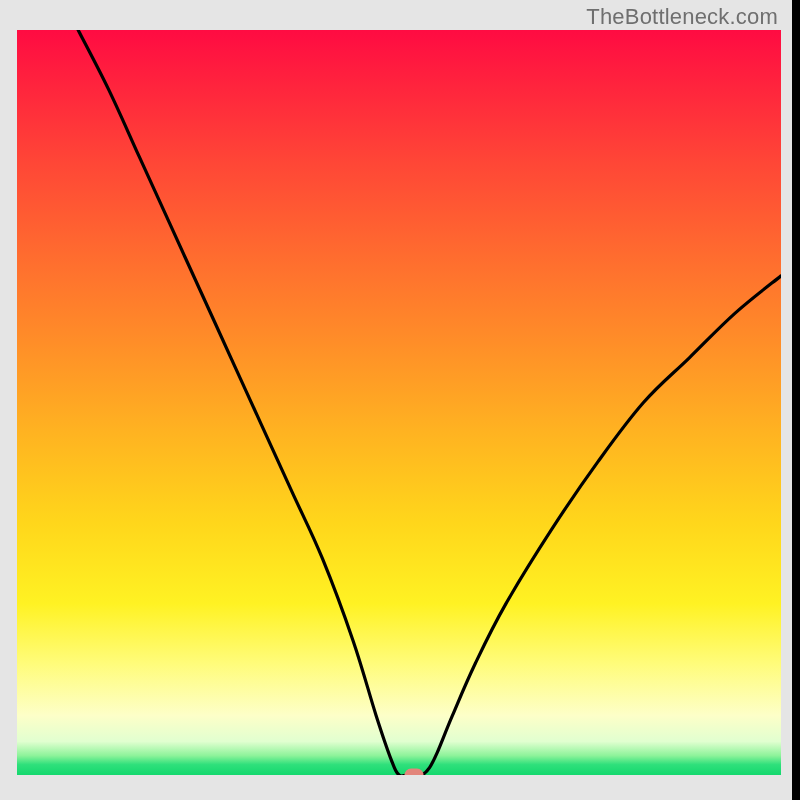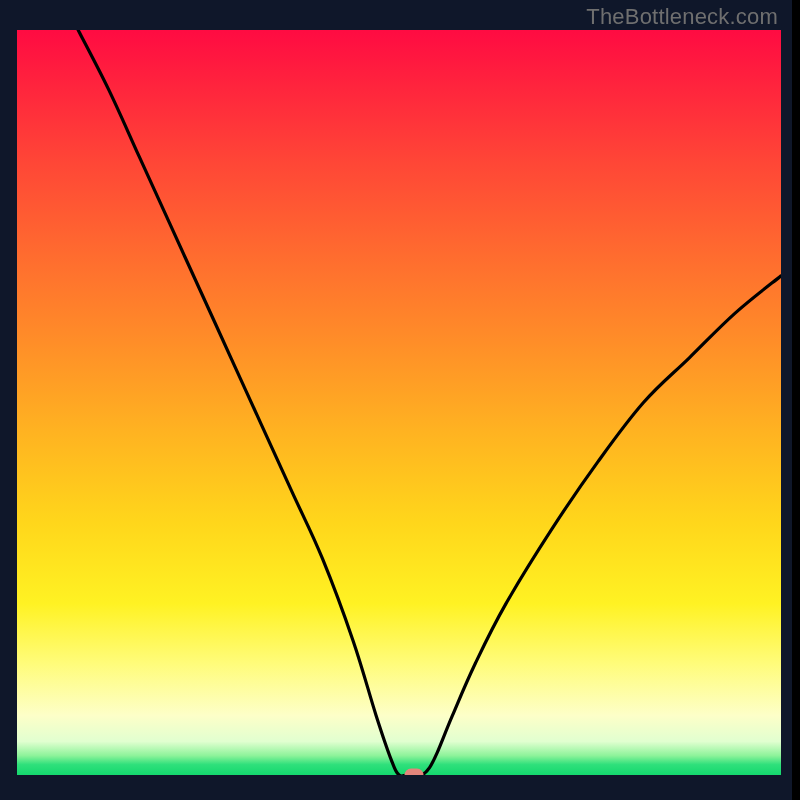--- a/index.html
+++ b/index.html
@@ -8,21 +8,21 @@
     width: 800px;
     height: 800px;
     background: #000;
     overflow: hidden;
     font-family: Arial, Helvetica, sans-serif;
   }
   .frame {
     position: relative;
     width: 792px;
     height: 800px;
-    background: #0f172a;
+    background: #e5e5e5;
   }
   .attribution {
     position: absolute;
     top: 4px;
     right: 14px;
     color: #6f6f6f;
     font-size: 22px;
     font-weight: 500;
     letter-spacing: 0.2px;
     z-index: 5;

